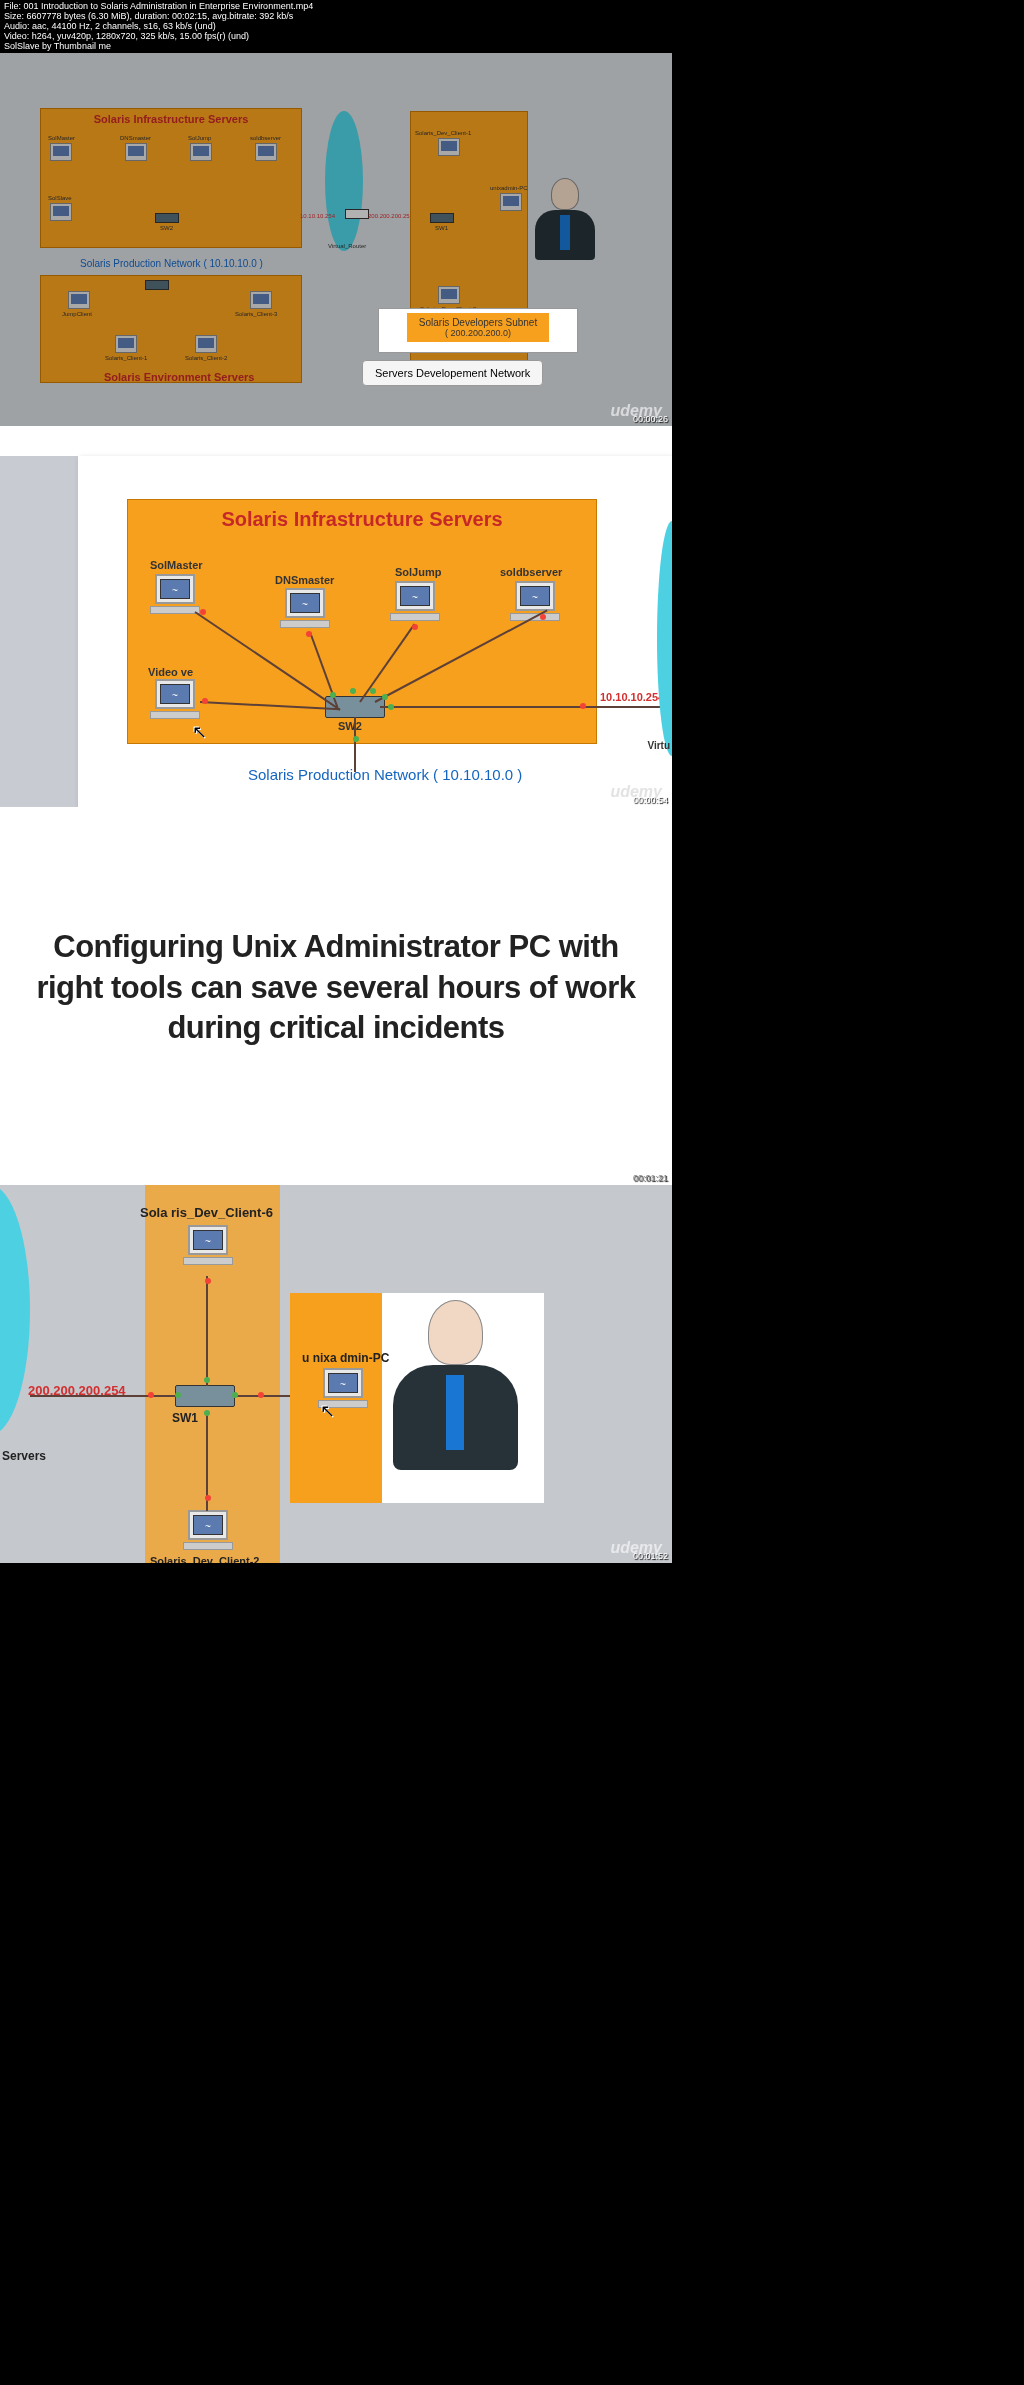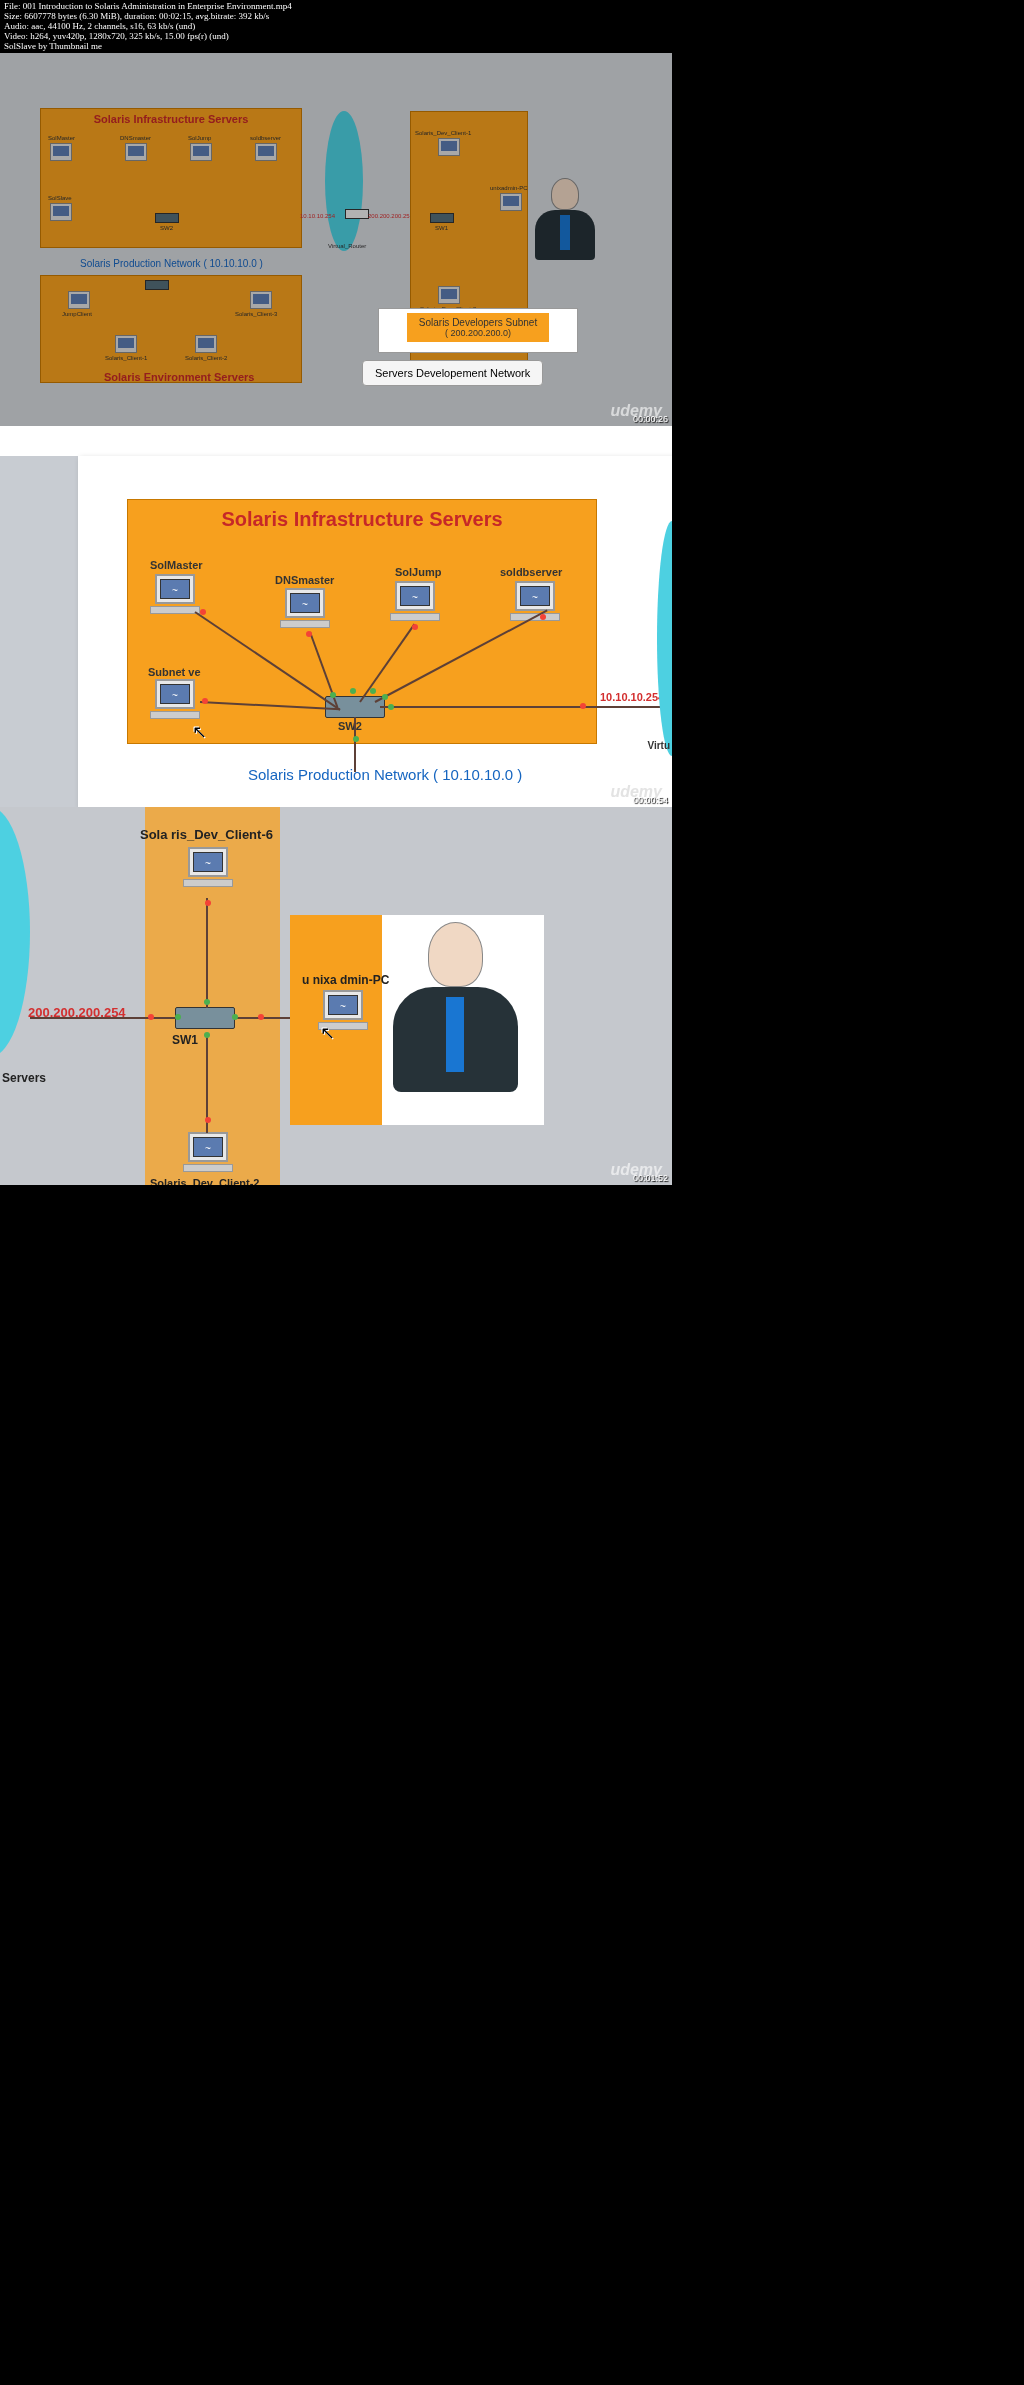--- a/index.html
+++ b/index.html
@@ -1,19 +1,19 @@
 <!DOCTYPE html>
 <html><head>
 <meta charset="utf-8">
 <style>
   * { margin: 0; padding: 0; box-sizing: border-box; }
   body { background: #000; font-family: Arial, sans-serif; width: 672px; }
   .container { width: 672px; background: #000; }
   .meta-block { background: #000; color: #fff; font-size: 9px; padding: 2px 4px; line-height: 1.1; font-family: Arial, sans-serif; }
-  .meta-line { white-space: nowrap; font-family: Liberation Serif, serif; }
+  .meta-line { white-space: nowrap; }
   .frame { position: relative; width: 672px; background: #fff; overflow: hidden; }
   .frame1 { height: 373px; }
   .frame2 { height: 381px; }
   .frame3 { height: 378px; }
   .frame4 { height: 378px; }
   .timestamp { position: absolute; bottom: 2px; right: 4px; color: #fff; font-size: 9px; font-family: Arial; text-shadow: 1px 1px 1px #000; z-index: 100; }
   .udemy-logo { position: absolute; bottom: 6px; right: 10px; color: rgba(255,255,255,0.6); font-size: 16px; font-weight: bold; font-style: italic; z-index: 90; }
   
   
   .gray-bg { position: absolute; inset: 0; background: #d5d8dd; }
@@ -174,21 +174,21 @@
         <div class="pc-screen"></div>
         <div class="pc-base"></div>
       </div>
 
     <div class="server-label" style="left:500px;top:140px;">soldbserver</div>
     <div class="pc-big" style="left:510px;top:155px;">
         <div class="pc-screen"></div>
         <div class="pc-base"></div>
       </div>
 
-    <div class="server-label" style="left:148px;top:240px;">Subnet ve</div>
+    <div class="server-label" style="left:148px;top:240px;">Video ve</div>
     <div class="pc-big" style="left:150px;top:253px;">
         <div class="pc-screen"></div>
         <div class="pc-base"></div>
       </div>
 
     <div class="switch-big" style="left:325px;top:270px;"></div>
     <div class="server-label" style="left:338px;top:294px;">SW2</div>
 
     <div class="line-red" style="left:195px;top:185px;width:175px;transform:rotate(34deg);"></div>
     <div class="line-red" style="left:310px;top:205px;width:80px;transform:rotate(70deg);"></div>
@@ -216,20 +216,25 @@
 
     <div class="cyan-ellipse" style="right:-15px;top:95px;width:30px;height:235px;"></div>
     <div class="server-label" style="right:2px;top:314px;font-size:10px;">Virtu</div>
 
     <div class="cursor-arrow" style="left:192px;top:295px;"></div>
 
     <div class="udemy-logo" style="color:rgba(200,200,200,0.5);">udemy</div>
     <div class="timestamp">00:00:54</div>
   </div>
 
+  <div class="frame frame3">
+    <div class="white-bg"></div>
+    <div class="slide-text">Configuring Unix Administrator PC with right tools can save several hours of work during critical incidents</div>
+    <div class="timestamp" style="color:#888;">00:01:21</div>
+  </div>
 
   <div class="frame frame4">
     <div class="gray-bg4"></div>
 
     <div class="cyan-ellipse" style="left:-50px;top:0px;width:80px;height:250px;"></div>
     <div class="black-label" style="left:2px;top:264px;font-size:12px;">Servers</div>
     <div class="red-ip-big" style="left:28px;top:198px;">200.200.200.254</div>
 
     <div class="orange-tall" style="left:145px;top:0;width:135px;height:378px;"></div>
 

